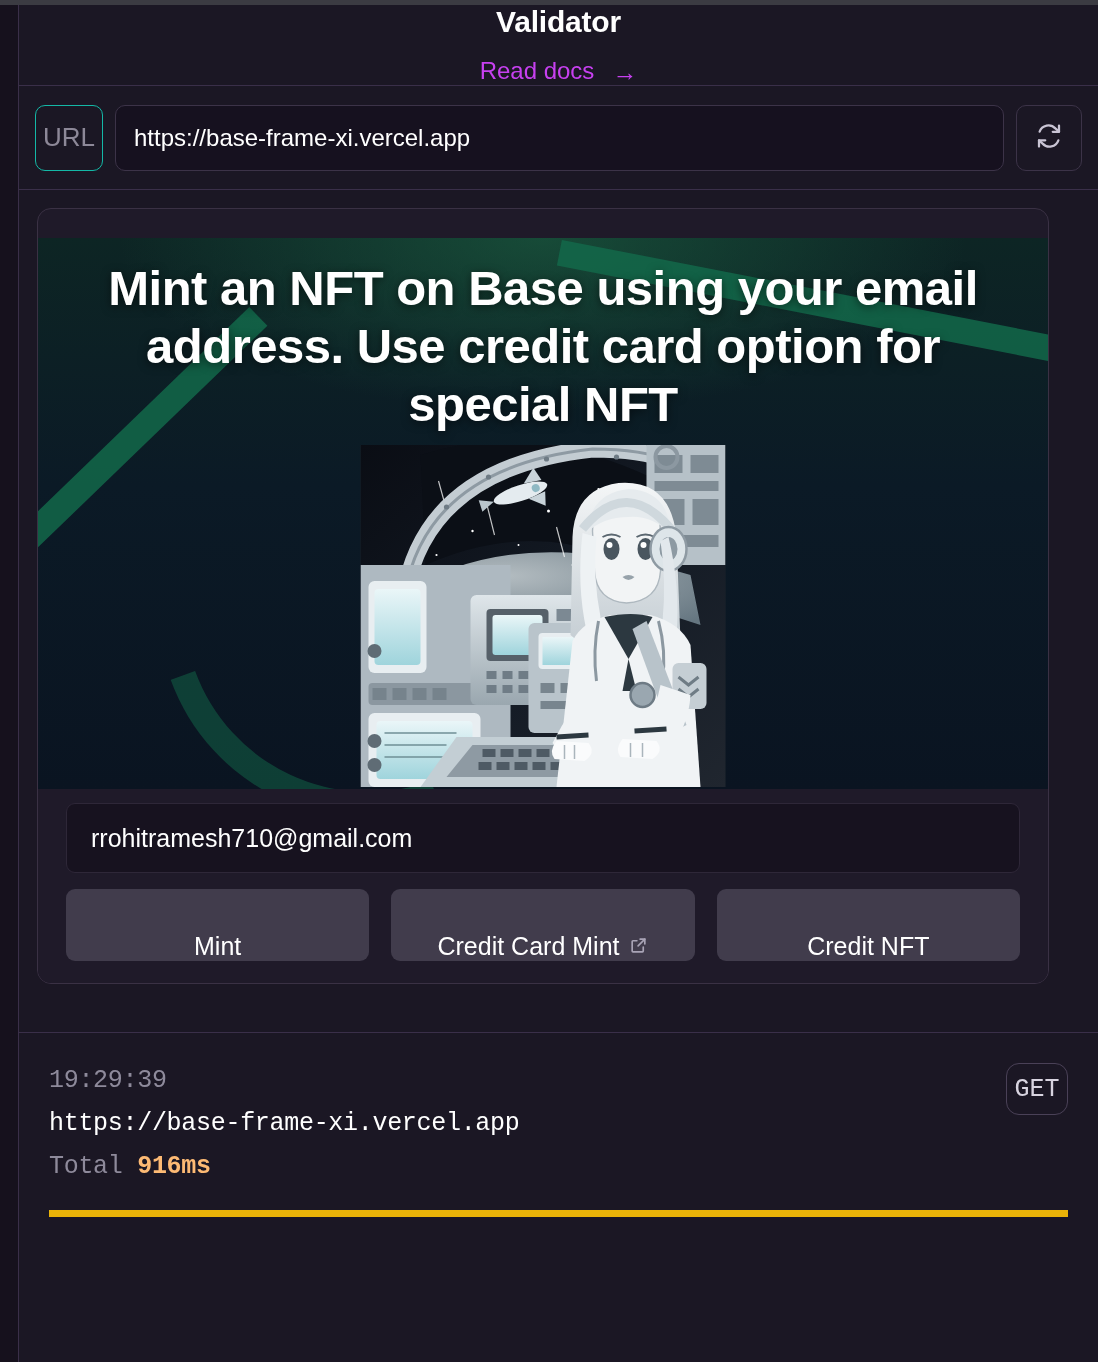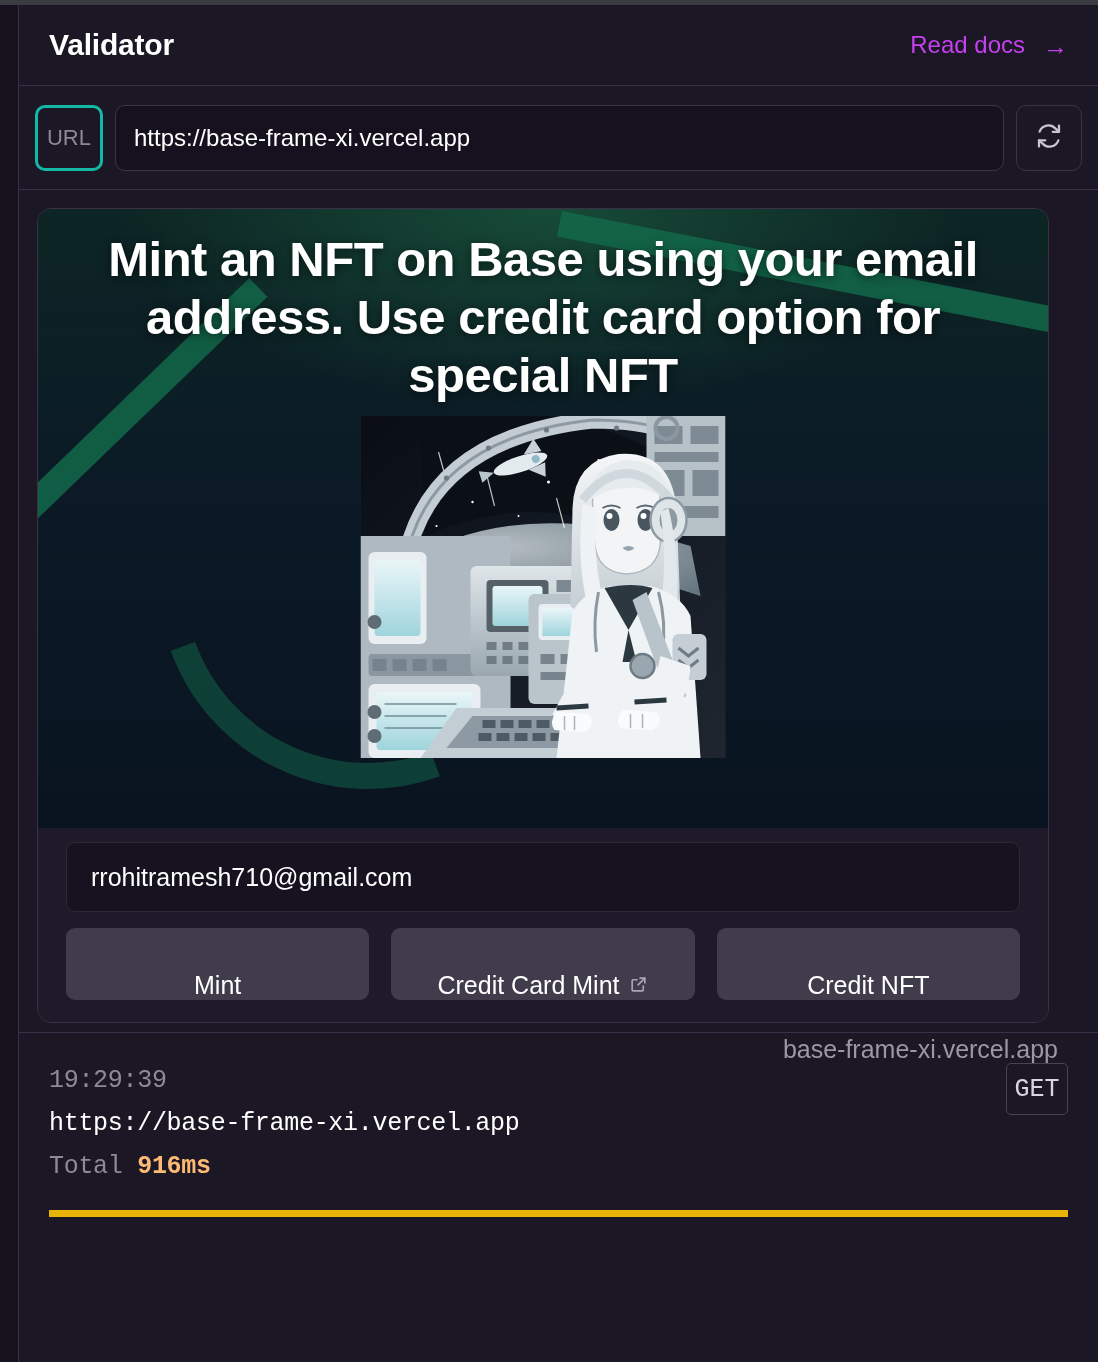--- a/index.html
+++ b/index.html
@@ -49,20 +49,21 @@
 
   
   .header {
     position: relative;
     height: 81px;
     border-bottom: 1px solid #3a2f49;
     display: flex;
     align-items: center;
     justify-content: space-between;
     padding: 0 30px 0 30px;
+    flex-direction: column;
   }
   .app-title {
     font-size: 30px;
     font-weight: bold;
     color: #ffffff;
     letter-spacing: -0.2px;
   }
   .read-docs {
     display: flex;
     align-items: center;
@@ -86,26 +87,26 @@
     height: 104px;
     border-bottom: 1px solid #3a2f49;
     display: flex;
     align-items: center;
     gap: 12px;
     padding: 0 16px;
   }
   .url-tag {
     width: 68px;
     height: 66px;
-    border: 3px solid #14b8a6;
+    border: 1px solid #14b8a6;
     border-radius: 10px;
     display: flex;
     align-items: center;
     justify-content: center;
-    font-size: 22px;
+    font-size: 26px;
     color: #8d8898;
     background: transparent;
     flex: 0 0 auto;
   }
   .url-input {
     flex: 1 1 auto;
     height: 66px;
     border: 1px solid #3c3348;
     border-radius: 10px;
     background: #16111f;
@@ -138,25 +139,26 @@
   .frame-card {
     width: 1012px;
     border: 1px solid #3a3144;
     border-radius: 14px;
     overflow: hidden;
     background: #1f1a29;
   }
   .frame-image {
     position: relative;
     width: 100%;
-    height: 619px;
+    height: 551px;
     background:
       radial-gradient(ellipse 60% 45% at 50% 0%, rgba(31,106,72,0.55) 0%, rgba(20,48,45,0.0) 70%),
       linear-gradient(180deg, #0d2524 0%, #0b1a26 45%, #0a1421 100%);
     overflow: hidden;
+    margin-top: 29px;
   }
   
   .stripe {
     position: absolute;
     background: #13694a;
     opacity: 0.85;
   }
   .stripe-left {
     width: 640px;
     height: 26px;
@@ -278,21 +280,21 @@
   .log-url  { color: #ffffff; }
   .log-total-label { color: #8e8a9b; }
   .log-total-value { color: #fdba74; font-weight: bold; }
   .method-badge {
     position: absolute;
     top: 4px;
     right: 0;
     width: 62px;
     height: 52px;
     border: 1px solid #4a4157;
-    border-radius: 5px;
+    border-radius: 13px;
     display: flex;
     align-items: center;
     justify-content: center;
     font-family: "Liberation Mono", "DejaVu Sans Mono", monospace;
     font-size: 25px;
     color: #d8d4e0;
   }
 </style>
 </head>
 <body>
@@ -574,21 +576,20 @@
                 </svg>
               </span>
             </button>
             <button class="frame-btn">
               <span>Credit NFT</span>
             </button>
           </div>
         </div>
       </div>
 
-      <div class="frame-domain">base-frame-xi.vercel.app</div>
     </div>
 
     <div class="log-section">
       <div class="log-entry">
         <div class="log-line log-time">19:29:39</div>
         <div class="log-line log-url">https://base-frame-xi.vercel.app</div>
         <div class="log-line">
           <span class="log-total-label">Total</span>
           <span class="log-total-value">916ms</span>
         </div>

